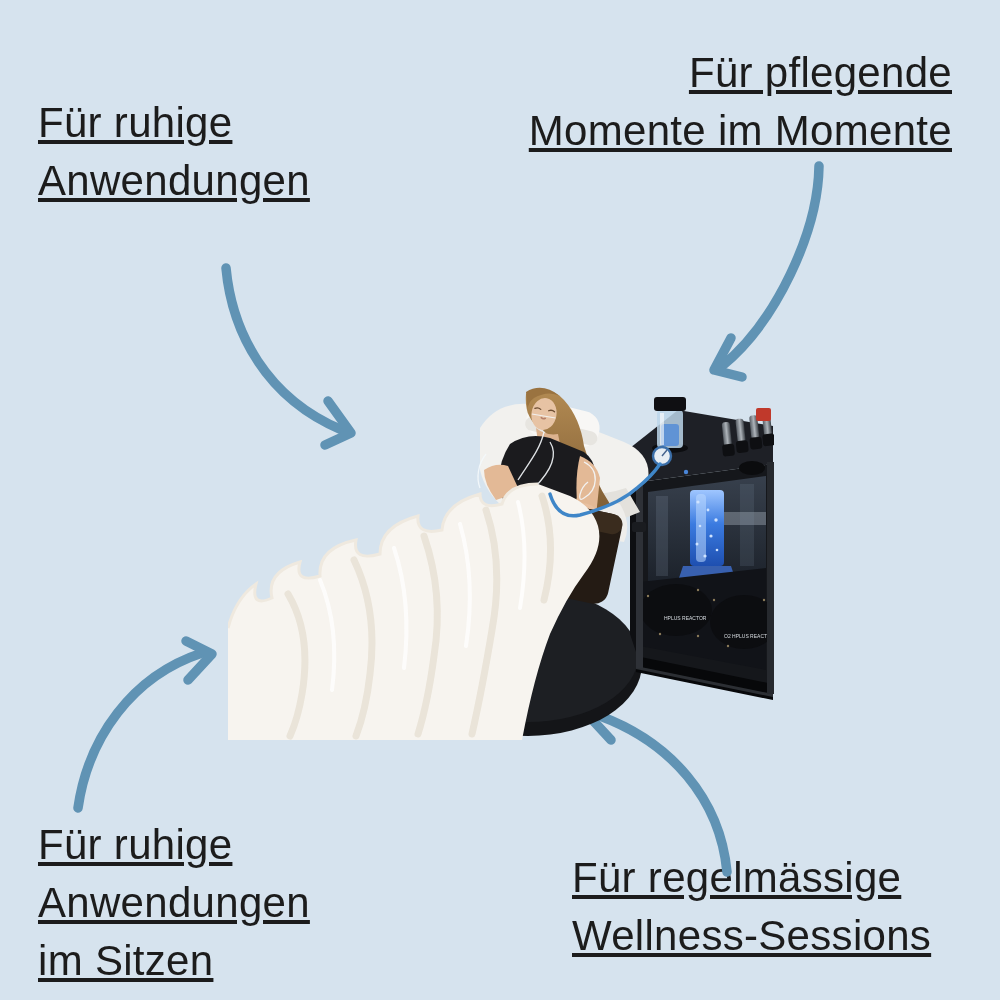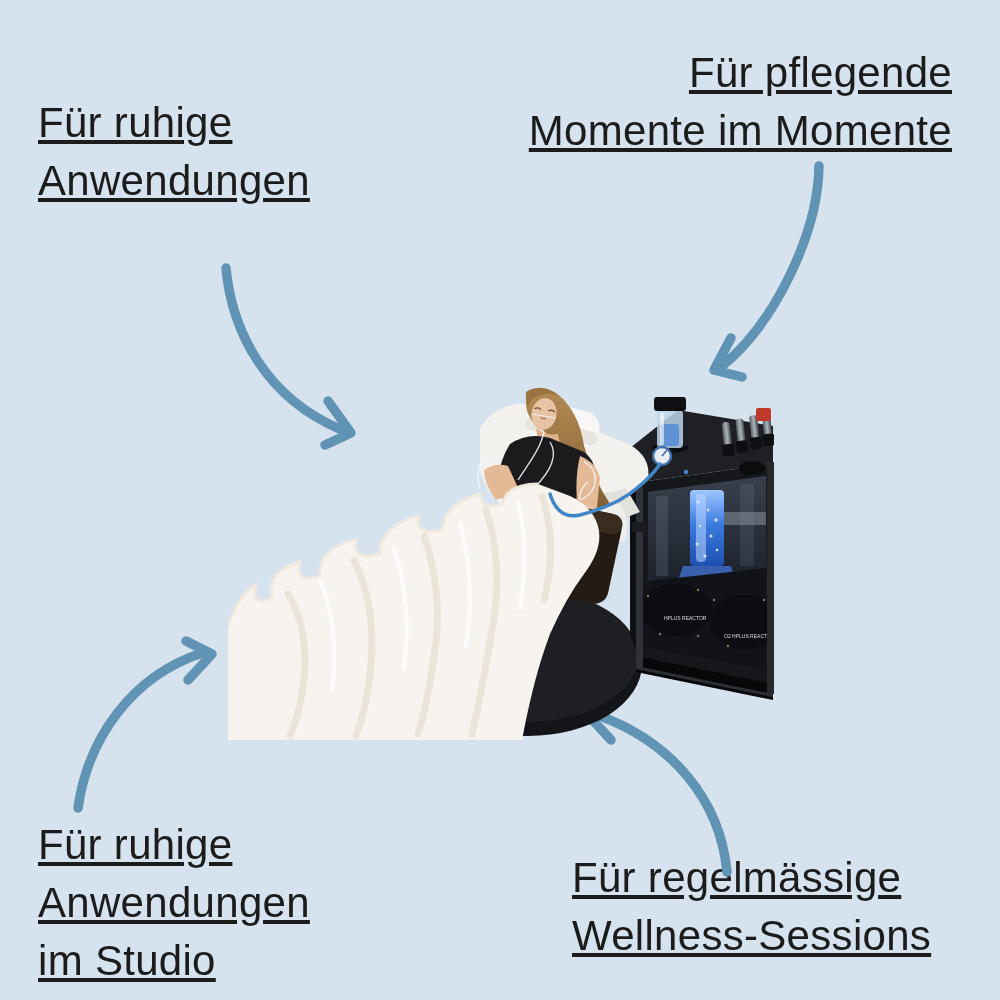--- a/index.html
+++ b/index.html
@@ -44,21 +44,21 @@
   </div>
 
   <div class="caption" id="cap-tr">
     <span class="ln">Für pflegende</span>
     <span class="ln">Momente im Momente</span>
   </div>
 
   <div class="caption" id="cap-bl">
     <span class="ln">Für ruhige</span>
     <span class="ln">Anwendungen</span>
-    <span class="ln">im Studio</span>
+    <span class="ln">im Sitzen</span>
   </div>
 
   <div class="caption" id="cap-br">
     <span class="ln">Für regelmässige</span>
     <span class="ln">Wellness-Sessions</span>
   </div>
 
   <svg id="arrow-layer" width="1000" height="1000" viewBox="0 0 1000 1000">
     <g stroke="var(--accent)" stroke-width="9.5" fill="none" stroke-linecap="round" stroke-linejoin="round">
       <g>

